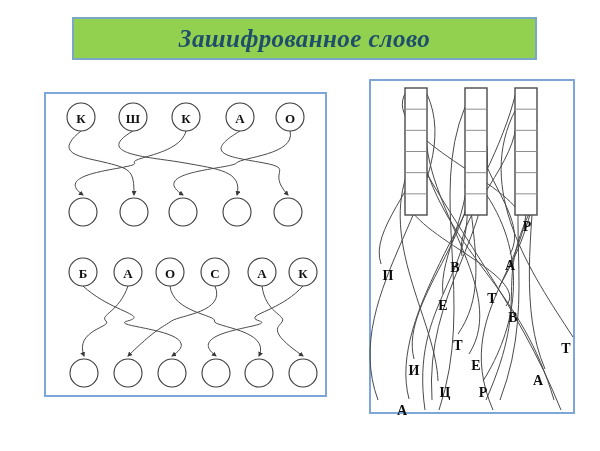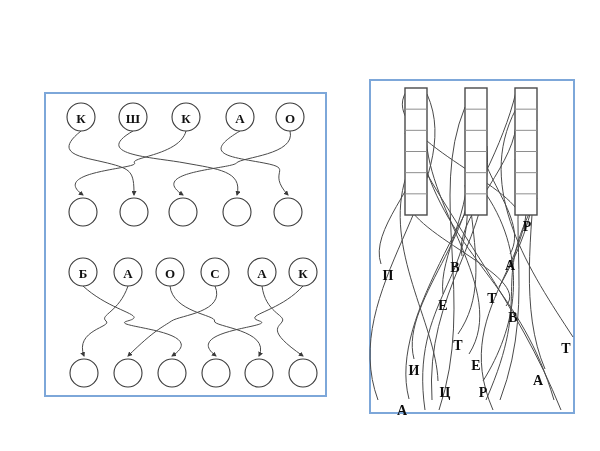--- a/index.html
+++ b/index.html
@@ -46,20 +46,23 @@
   .scatter-letter{
     font-family:"Liberation Serif", serif;font-weight:bold;
     font-size:14px;fill:#0c0c0c;text-anchor:middle;dominant-baseline:central;
   }
 </style>
 </head>
 <body>
 
 <div id="stage">
 
+  <div class="title-banner">
+    <div class="title-text">Зашифрованное слово</div>
+  </div>
 
   <div class="panel" id="panel-left"></div>
 
   <div class="panel" id="panel-right"></div>
 
   <svg class="svg-layer" id="art" width="600" height="451">
       <defs>
         <marker id="ah" viewBox="0 0 10 10" refX="8" refY="5" markerWidth="5" markerHeight="5" orient="auto">
           <path d="M0,0 L10,5 L0,10 z" fill="#3a3a3a"></path>
         </marker>

